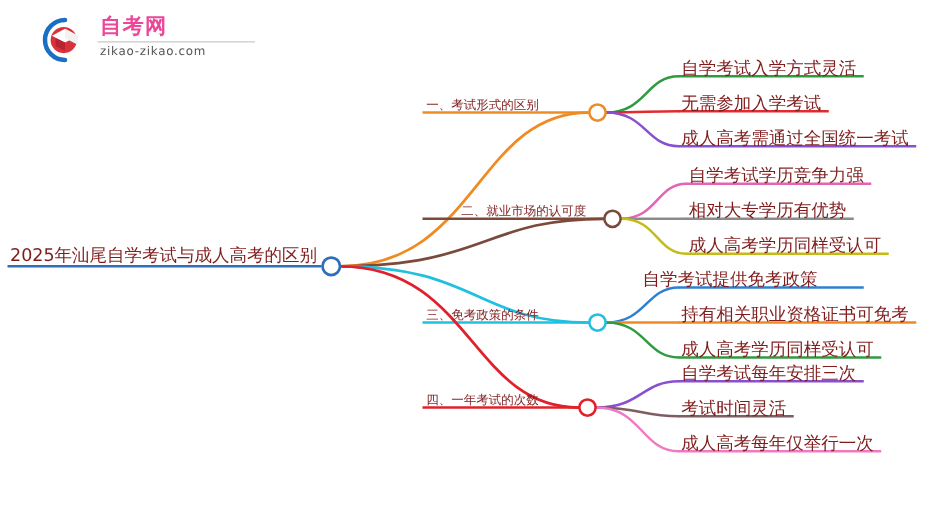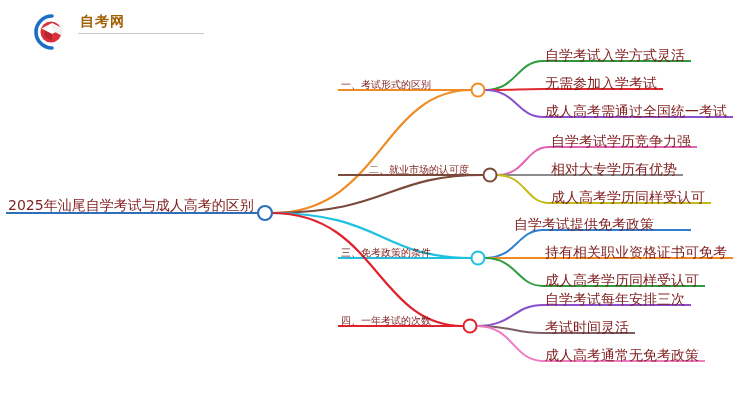--- a/index.html
+++ b/index.html
@@ -31,23 +31,23 @@
     height: 40px;
   }
   #logo-text-wrap {
     position: absolute;
     left: 50px;
     top: 2px;
     width: 128px;
   }
   #logo-title {
     font-family: "DejaVu Sans", "Liberation Sans", sans-serif;
-    font-size: 14px;
+    font-size: 17px;
     font-weight: bold;
-    color: #a16207;
+    color: #ec4899;
     letter-spacing: 1px;
     line-height: 22px;
     padding-left: 2px;
   }
   #logo-divider {
     width: 126px;
     height: 1px;
     background: #c9c9c9;
     margin: 1px 0 2px 0;
   }
@@ -97,20 +97,21 @@
       <path d="M24 4 A16 16 0 1 0 24 36" fill="none" stroke="#1a6fc4" stroke-width="3.6" stroke-linecap="round"></path>
       <circle cx="23" cy="20" r="10.5" fill="#d8323c"></circle>
       <path d="M13.5 16.5 L24 11 L34.5 16.5 L24 22 Z" fill="#ffffff"></path>
       <path d="M24 11 L34.5 16.5 L34.5 24 L24 18.5 Z" fill="#f2f2f2"></path>
       <path d="M16.5 18.5 L16.5 25 L24 28.5 L24 22 Z" fill="#b7262f"></path>
     </svg>
   </div>
   <div id="logo-text-wrap">
     <div id="logo-title">自考网</div>
     <div id="logo-divider"></div>
+    <div id="logo-domain">zikao-zikao.com</div>
   </div>
 </div>
 
 <svg id="mindmap-svg" viewBox="0 0 750 410" xmlns="http://www.w3.org/2000/svg">
     <line x1="6" y1="213" x2="257" y2="213" stroke="#2f6fba" stroke-width="2"></line>
     <path d="M 272 213 C 381.45 213, 381.45 90, 471 90" fill="none" stroke="#ef8b23" stroke-width="2.2" stroke-linecap="round"></path>
     <line x1="338" y1="90" x2="471" y2="90" stroke="#ef8b23" stroke-width="2"></line>
     <path d="M 485 90 C 516.9 90, 516.9 61, 543 61" fill="none" stroke="#2e9b3f" stroke-width="2" stroke-linecap="round"></path>
     <line x1="543" y1="61" x2="691" y2="61" stroke="#2e9b3f" stroke-width="2"></line>
     <path d="M 485 90 C 516.9 90, 516.9 89, 543 89" fill="none" stroke="#e02b30" stroke-width="2" stroke-linecap="round"></path>
@@ -158,14 +159,14 @@
     <div class="node-label leaf-label" style="left: 551px; top: 134px;">自学考试学历竞争力强</div>
     <div class="node-label leaf-label" style="left: 551px; top: 162px;">相对大专学历有优势</div>
     <div class="node-label leaf-label" style="left: 551px; top: 190px;">成人高考学历同样受认可</div>
     <div class="node-label branch-label" style="left: 341px; top: 248px;">三、免考政策的条件</div>
     <div class="node-label leaf-label" style="left: 514px; top: 217px;">自学考试提供免考政策</div>
     <div class="node-label leaf-label" style="left: 545px; top: 245px;">持有相关职业资格证书可免考</div>
     <div class="node-label leaf-label" style="left: 545px; top: 273px;">成人高考学历同样受认可</div>
     <div class="node-label branch-label" style="left: 341px; top: 316px;">四、一年考试的次数</div>
     <div class="node-label leaf-label" style="left: 545px; top: 292px;">自学考试每年安排三次</div>
     <div class="node-label leaf-label" style="left: 545px; top: 320px; text-align: right;">考试时间灵活</div>
-    <div class="node-label leaf-label" style="left: 545px; top: 348px;">成人高考通常无免考政策</div>
+    <div class="node-label leaf-label" style="left: 545px; top: 348px;">成人高考每年仅举行一次</div>
   </div>
 
 </body></html>

